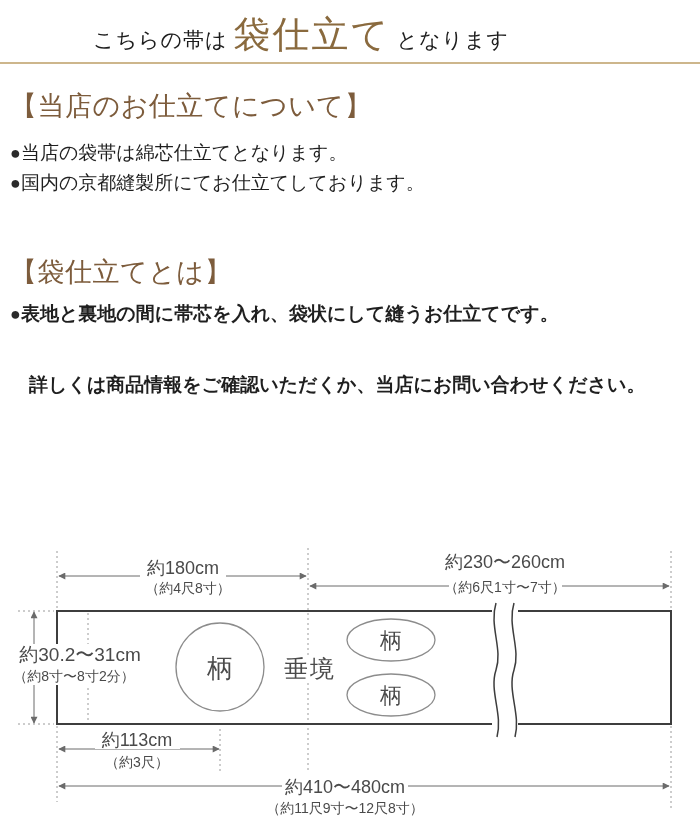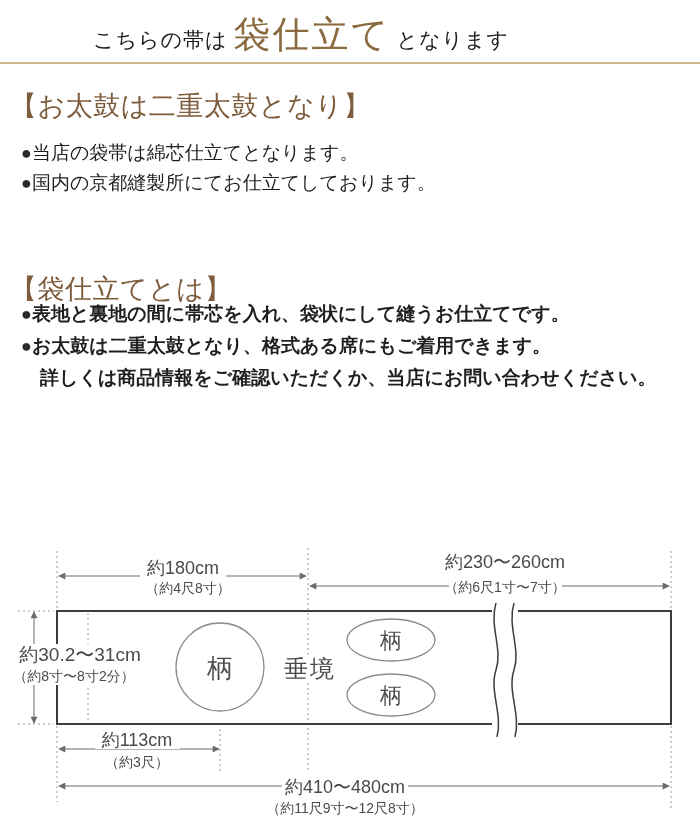--- a/index.html
+++ b/index.html
@@ -27,31 +27,31 @@
     position:absolute; top:62px; left:0; width:700px; height:2px;
     background:#cdb68c; border:none;
   }
   
   .sec-h{
     position:absolute; left:10px; margin:0;
     font-size:27px; font-weight:normal; color:#7d5c3c; letter-spacing:0.5px;
     white-space:nowrap;
   }
   .sec-h.h1{ top:88px; }
-  .sec-h.h2{ top:271px;font-family:Liberation Serif, serif; }
+  .sec-h.h2{ top:254px;font-family:Liberation Serif, serif; }
   
-  .blist{ position:absolute; left:21px; right:0; }
+  .blist{ position:absolute; left:10px; right:0; }
   .blist.l1{ top:138px; }
   .blist.l2{ top:298px;font-weight:bold; }
   .bline{
     line-height:30px; font-size:19px; color:#1f1f1f; white-space:nowrap;
   }
   .blist.l2 .bline{ line-height:32px; }
   .bline .marker{ font-size:18px; color:#2a2a2a; }
-  .bline.note{ padding-left:19px; }
+  .bline.note{ padding-left:19px;margin-top:39px; }
   
   .diagram{
     position:absolute; top:530px; left:0;
   }
   .diagram text{
     font-family:"Liberation Sans","DejaVu Sans",sans-serif;
     fill:#4a4a4a;
     text-anchor:middle;
   }
   .dimtxt{ font-size:18px; }
@@ -70,30 +70,29 @@
 </head>
 <body>
 
 <div class="page">
 
   <div class="hdr">
     <span class="h-small">こちらの帯は</span><span class="h-big">袋仕立て</span><span class="h-small">となります</span>
   </div>
   <div class="divider"></div>
 
-  <h2 class="sec-h h1">【お太鼓は二重太鼓となり】</h2>
+  <h2 class="sec-h h1">【当店のお仕立てについて】</h2>
   <div class="blist l1">
     <div class="bline"><span class="marker">●</span><span>当店の袋帯は綿芯仕立てとなります。</span></div>
     <div class="bline"><span class="marker">●</span><span>国内の京都縫製所にてお仕立てしております。</span></div>
   </div>
 
   <h2 class="sec-h h2">【袋仕立てとは】</h2>
   <div class="blist l2">
     <div class="bline"><span class="marker">●</span><span>表地と裏地の間に帯芯を入れ、袋状にして縫うお仕立てです。</span></div>
-    <div class="bline"><span class="marker">●</span><span>お太鼓は二重太鼓となり、格式ある席にもご着用できます。</span></div>
     <div class="bline note"><span>詳しくは商品情報をご確認いただくか、当店にお問い合わせください。</span></div>
   </div>
 
   <svg class="diagram" width="700" height="310" viewBox="0 0 700 310">
     <defs>
       <marker id="ah" viewBox="0 0 10 10" refX="9" refY="5" markerWidth="9" markerHeight="7" orient="auto-start-reverse">
         <path d="M0,0 L10,5 L0,10 z" fill="#6b6b6b"></path>
       </marker>
     </defs>
 

